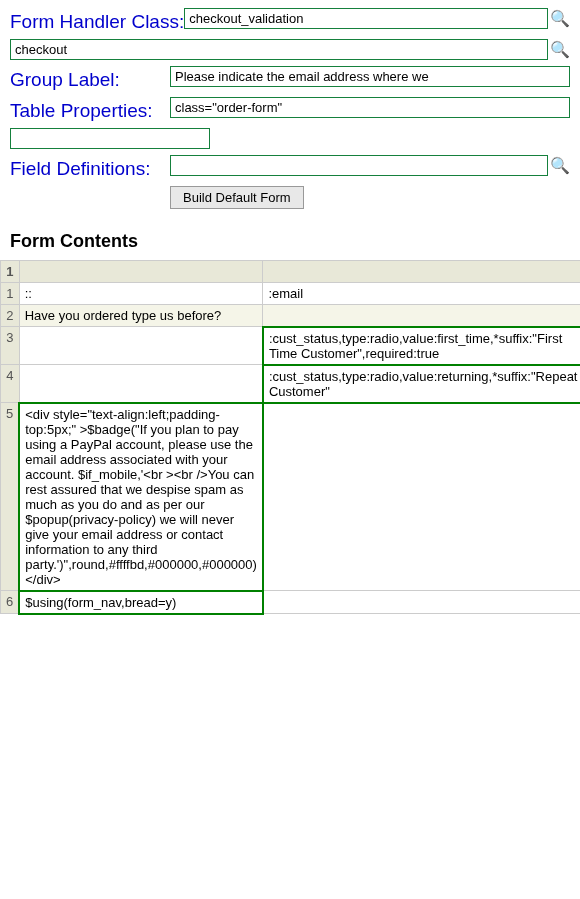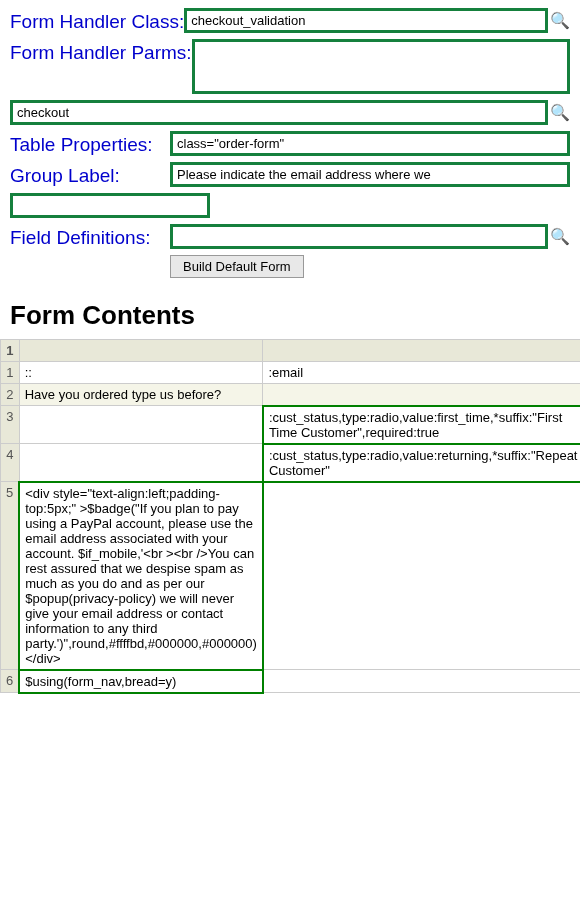--- a/index.html
+++ b/index.html
@@ -29,21 +29,21 @@
       flex-shrink: 0;
     }
 
     .form-row .input-wrap {
       display: flex;
       align-items: center;
       flex: 1;
     }
 
     .form-row input[type="text"], .form-row textarea {
-      border: 3px solid #15803d;
+      border: 1px solid #15803d;
       padding: 2px 4px;
       font-size: 13px;
       width: 100%;
     }
 
     .form-row textarea {
       height: 55px;
       resize: none;
     }
 
@@ -62,21 +62,21 @@
 
     .build-btn {
       background: #e8e8e8;
       border: 1px solid #999;
       padding: 3px 12px;
       font-size: 13px;
       cursor: pointer;
     }
 
     .section-title {
-      font-size: 26px;
+      font-size: 18px;
       font-weight: bold;
       margin: 14px 10px 8px 10px;
     }
 
     .form-contents-table {
       width: 100%;
       border-collapse: collapse;
       margin: 0;
     }
 
@@ -126,45 +126,39 @@
 <div class="form-config">
 
   <div class="form-row">
     <label>Form Handler Class:</label>
     <div class="input-wrap">
       <input type="text" value="checkout_validation" style="">
       <button class="search-icon-btn">🔍</button>
     </div>
   </div>
 
-  <div class="form-row">
-    <label>Form Handler Parms:</label>
-    <div class="input-wrap">
-      <textarea style=""></textarea>
-    </div>
-  </div>
 
   <div class="form-row">
     <div class="input-wrap">
       <input type="text" value="checkout" style="">
       <button class="search-icon-btn">🔍</button>
     </div>
   </div>
 
   <div class="form-row">
+    <label>Group Label:</label>
+    <div class="input-wrap">
+      <input type="text" value="Please indicate the email address where we" style="">
+    </div>
+  </div>
+
+  <div class="form-row">
     <label>Table Properties:</label>
     <div class="input-wrap">
       <input type="text" value="class=&quot;order-form&quot;" style="">
-    </div>
-  </div>
-
-  <div class="form-row">
-    <label>Group Label:</label>
-    <div class="input-wrap">
-      <input type="text" value="Please indicate the email address where we" style="">
     </div>
   </div>
 
   <div class="form-row">
     <div class="input-wrap">
       <input type="text" style="width: 200px;">
     </div>
   </div>
 
   <div class="form-row">

